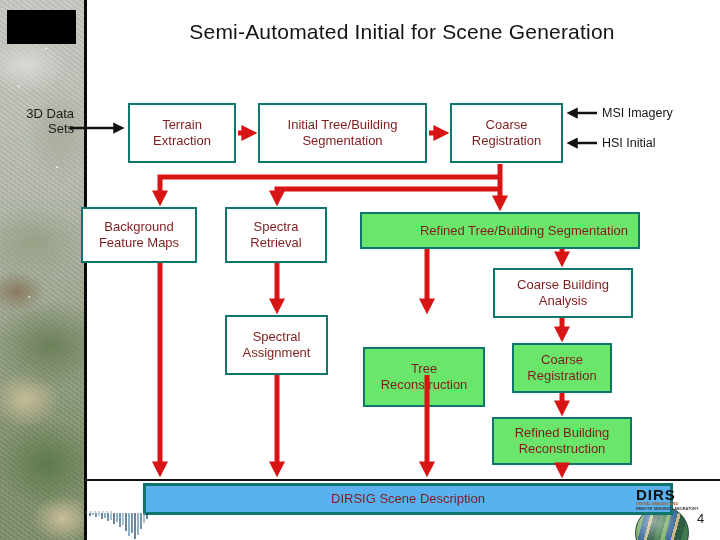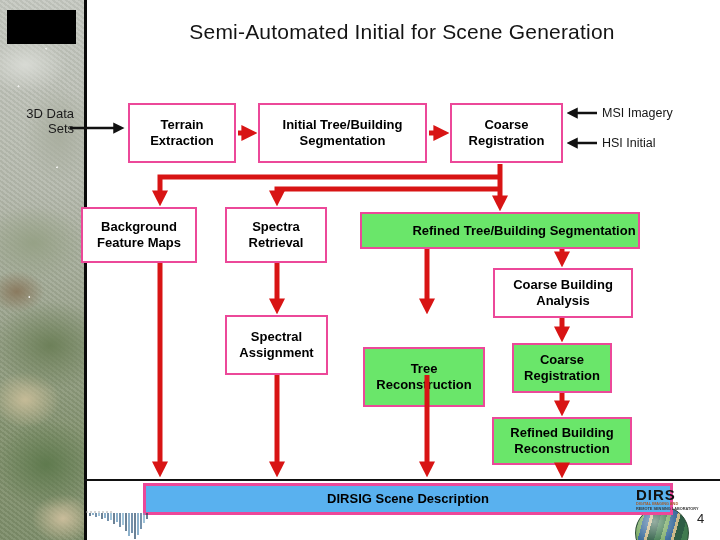--- a/index.html
+++ b/index.html
@@ -33,21 +33,21 @@
     position:absolute;left:84px;right:0;top:20px;text-align:center;
     font-size:21px;letter-spacing:.2px;color:#141414;
   }
   #data-sets-label{
     position:absolute;left:4px;top:107px;width:70px;text-align:right;
     font-size:13px;line-height:1.15;color:#1b1b1b;white-space:pre-line;
   }
   .box{
     position:absolute;display:flex;align-items:center;justify-content:center;
     text-align:center;font-size:13px;line-height:1.22;white-space:pre-line;
-    background:#ffffff;border:2px solid #ec4899;box-sizing:border-box;color:#000000;font-weight:bold;
+    background:#ffffff;border:2px solid #0f766e;box-sizing:border-box;color:#7f1d1d;
   }
   .box.green{background:#6ae66a;}
   .box.blue{background:#59b1ef;border-width:3px;}
   .side-label{position:absolute;font-size:12.5px;color:#161616;}
   
   #globe-icon{
     position:absolute;left:635px;top:506px;width:52px;height:52px;border-radius:50%;
     background:
       radial-gradient(circle at 35% 28%, rgba(255,255,255,.5), rgba(255,255,255,0) 45%),
       repeating-linear-gradient(105deg,#3f7a4f 0 6px,#7fae6a 6px 10px,#3f6f9e 10px 16px,#cbb98a 16px 19px,#2e5d45 19px 26px);

